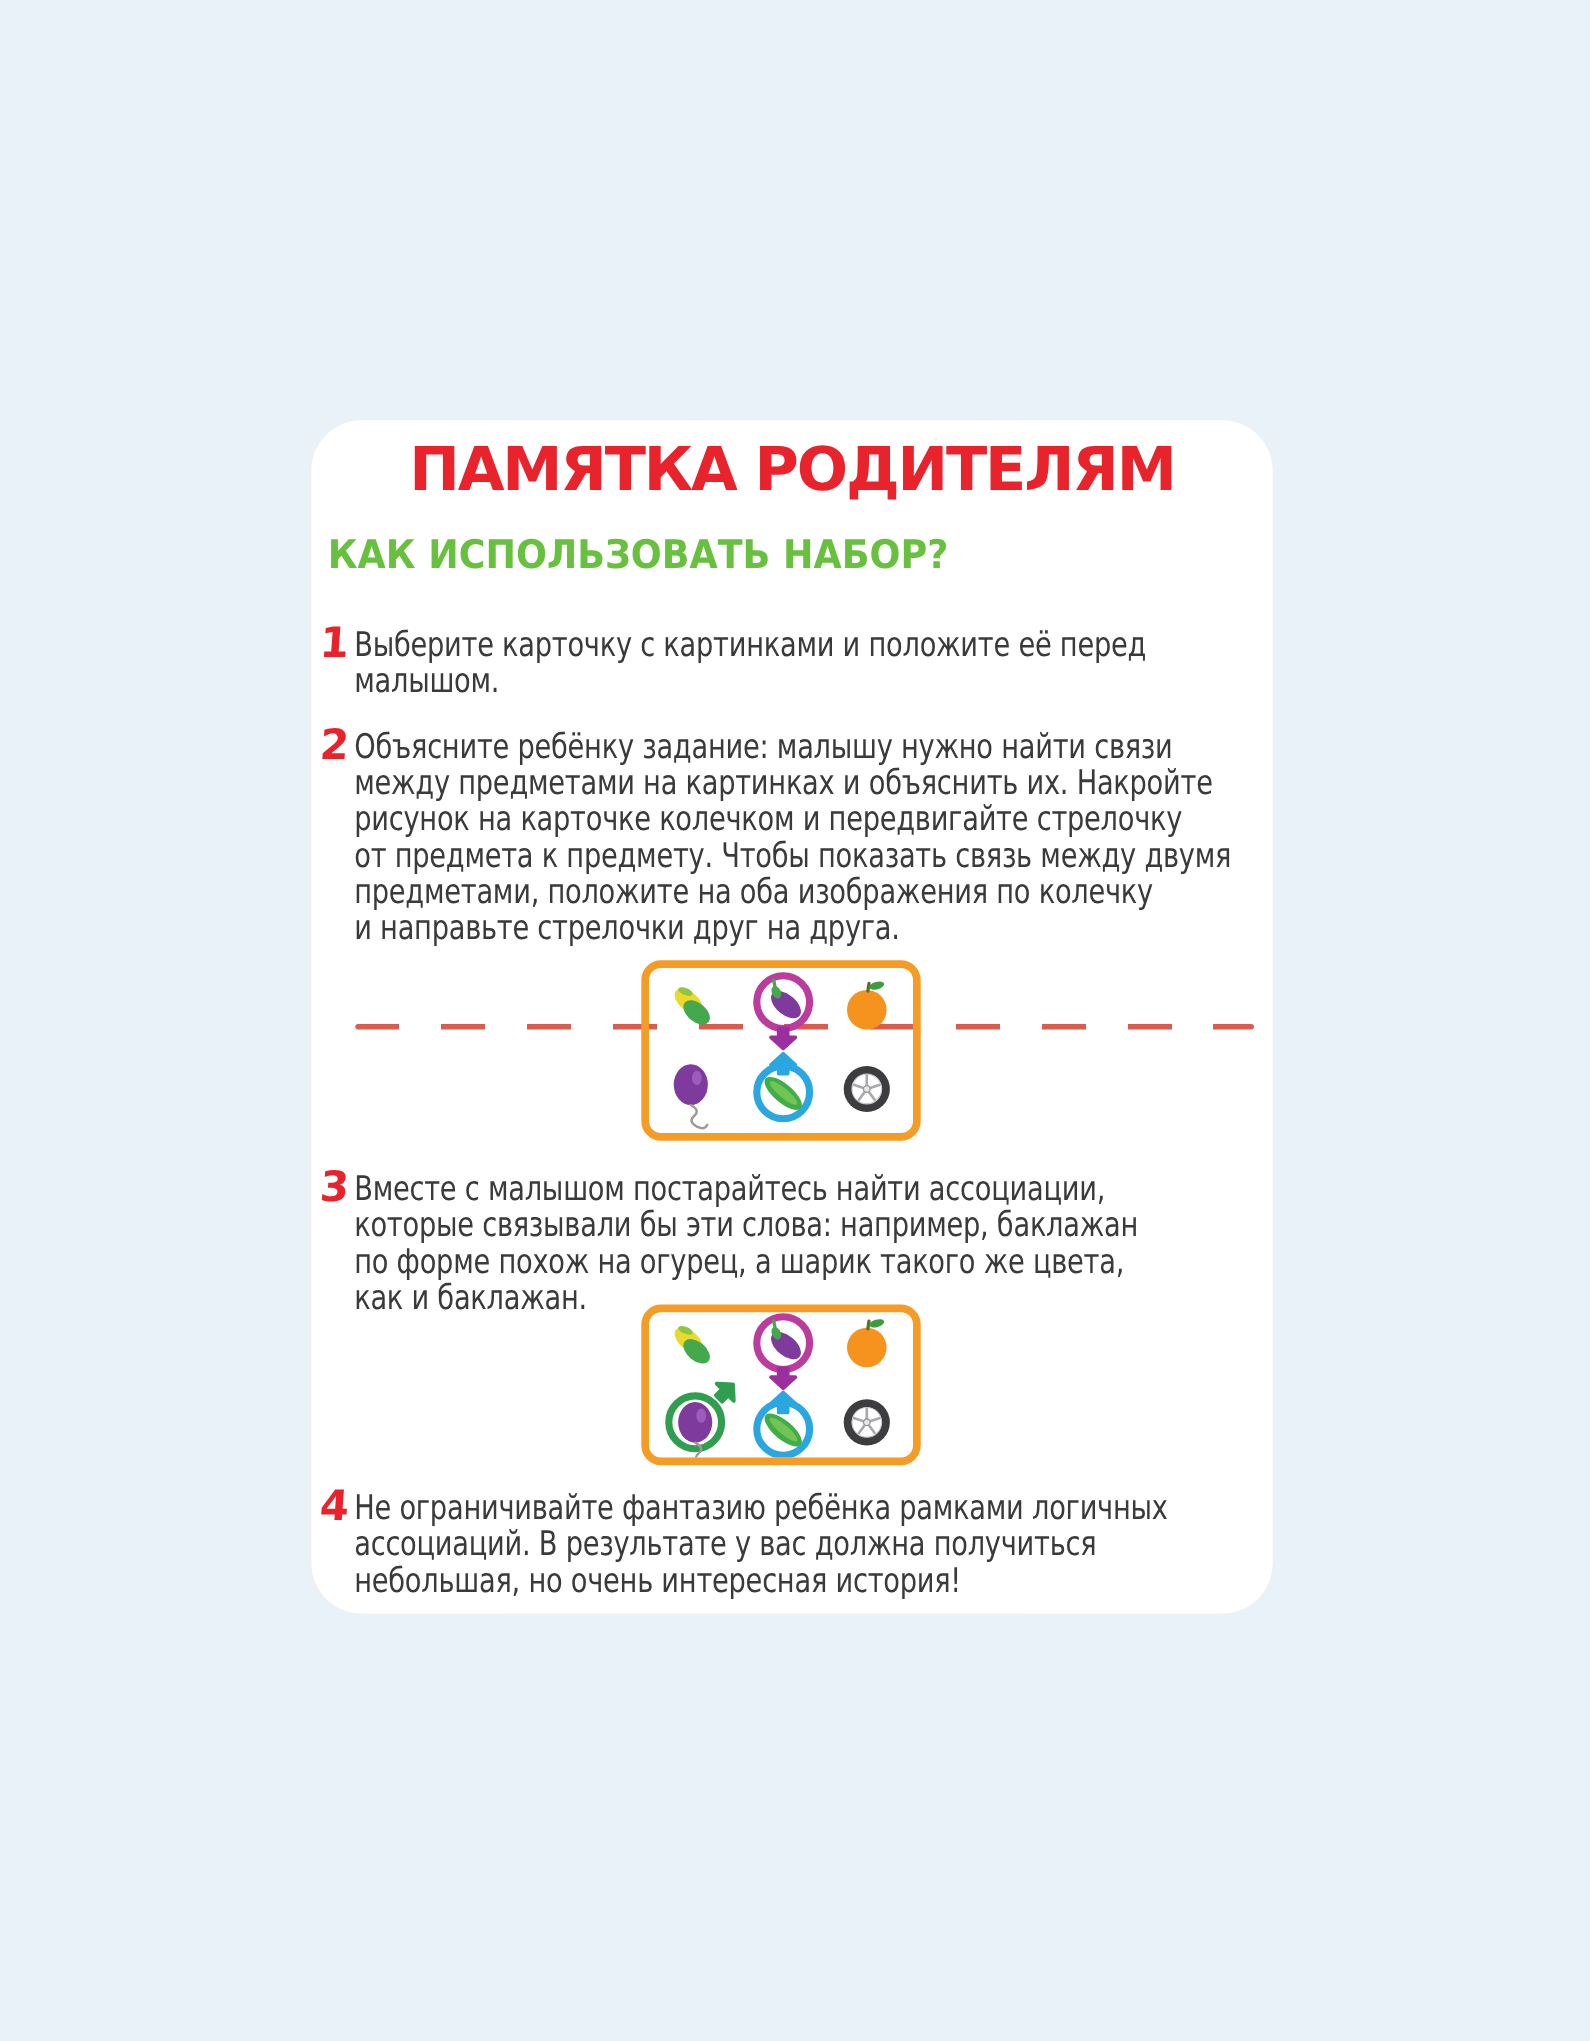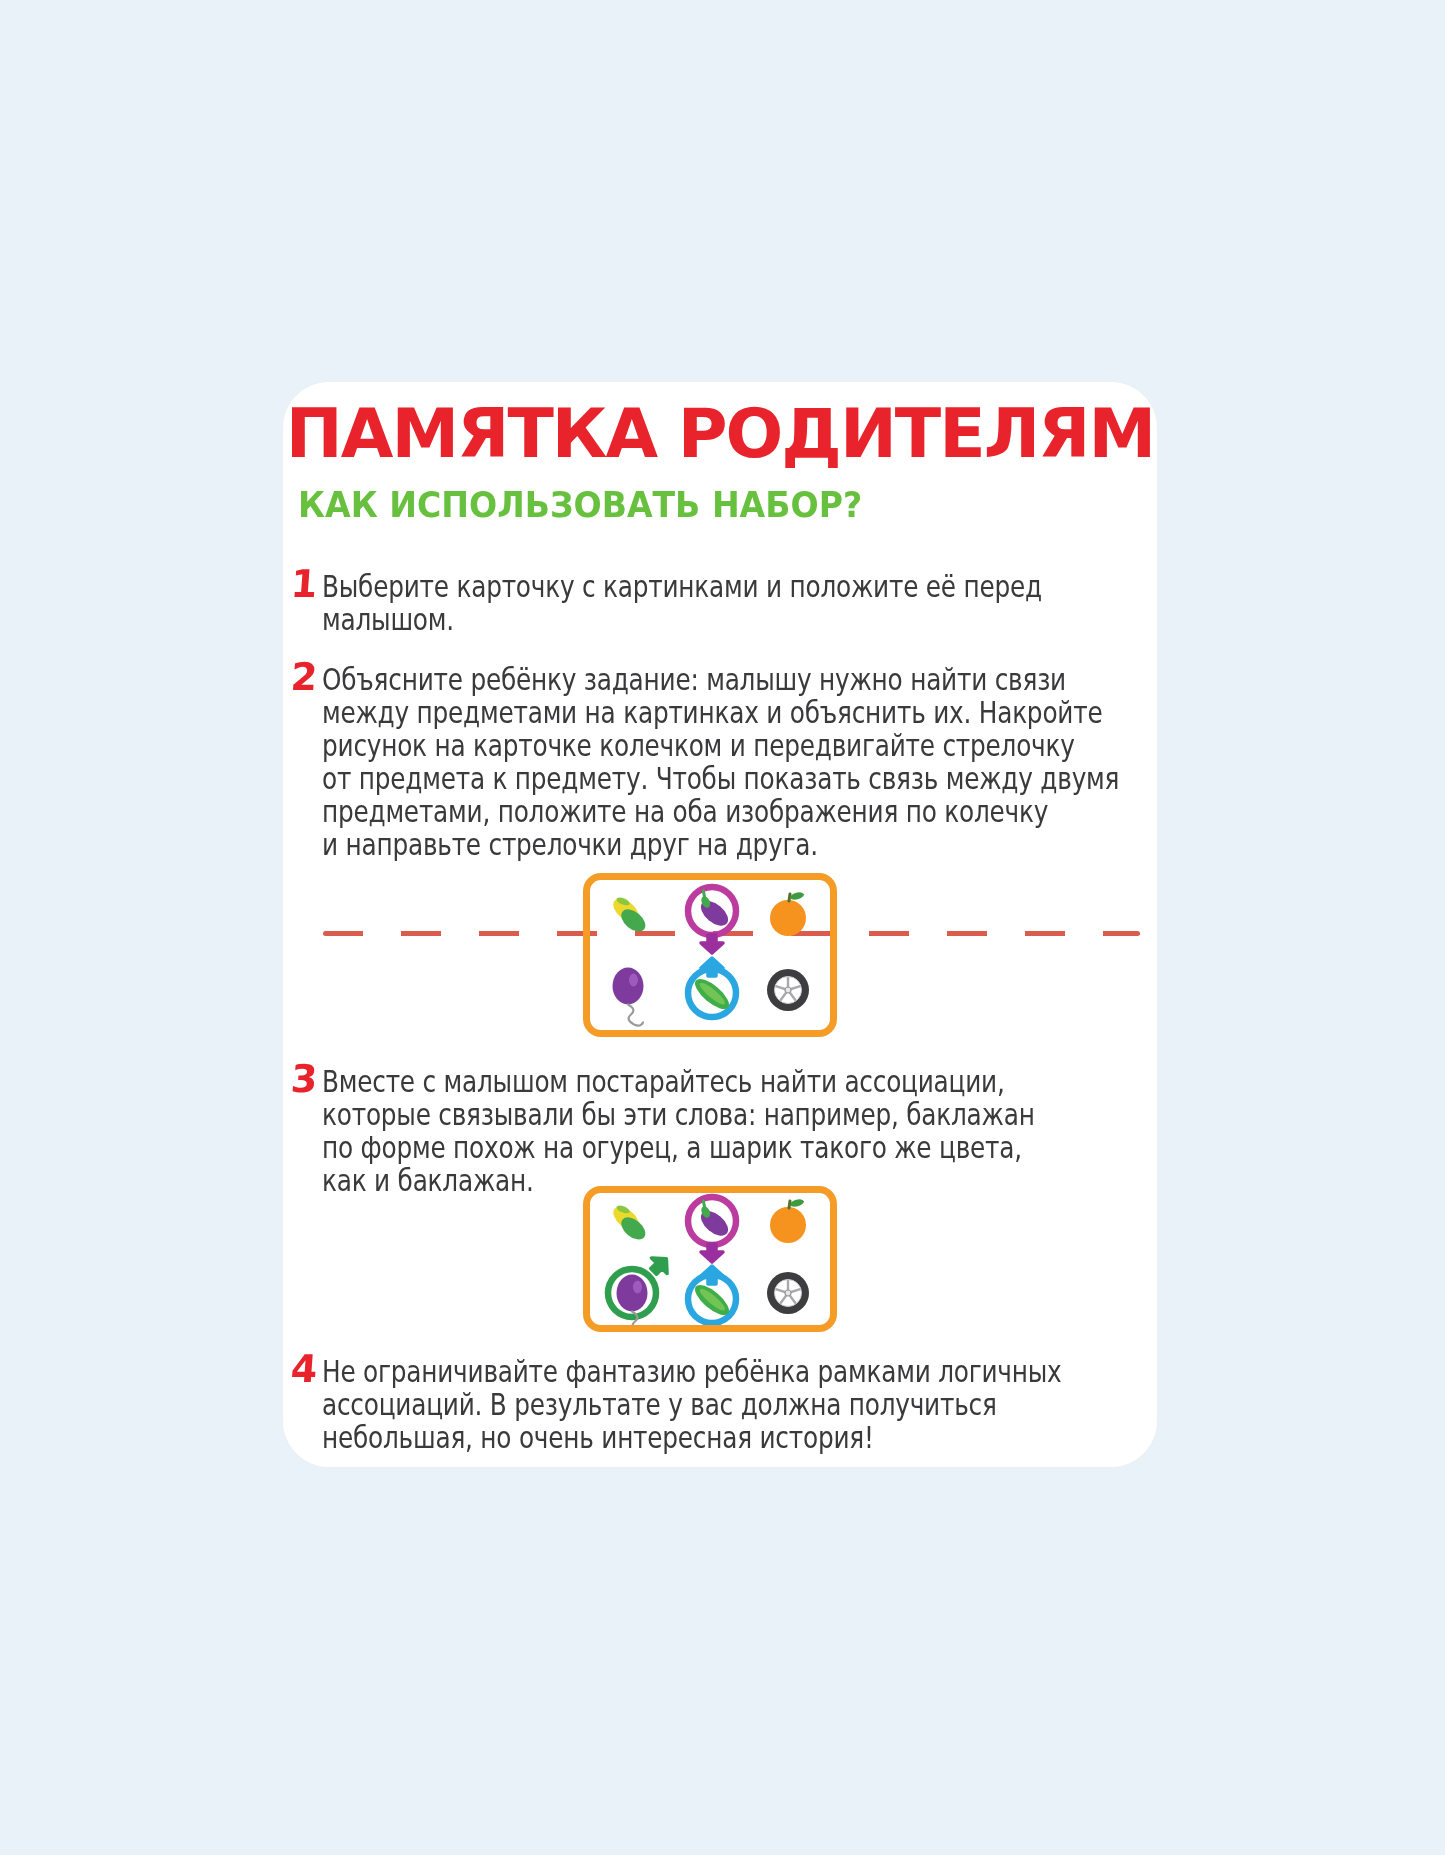--- a/index.html
+++ b/index.html
@@ -9,21 +9,21 @@
     font-family:"DejaVu Sans","Liberation Sans",sans-serif;
     overflow:hidden;
   }
   .memo-card{
     position:absolute;left:283px;top:382px;width:874px;height:1085px;
     background:#ffffff;border-radius:46px;
     box-shadow:0 0 0 1px #eef0f1;
   }
   .title{
     position:absolute;top:12px;left:0;width:100%;margin:0;
-    text-align:center;font-size:68px;font-weight:bold;letter-spacing:-2px;
+    text-align:center;font-size:55px;font-weight:bold;letter-spacing:-2px;
     color:#e9232b;
   }
   .subtitle{
     position:absolute;top:102px;left:15px;margin:0;
     font-size:36px;font-weight:bold;color:#68c03f;
     transform:scaleX(0.92);transform-origin:0 0;white-space:pre;
   }
   .step{position:absolute;left:8px;display:flex;align-items:flex-start;}
   .step .num{
     flex:none;width:31px;font-size:38px;line-height:36px;font-weight:bold;

